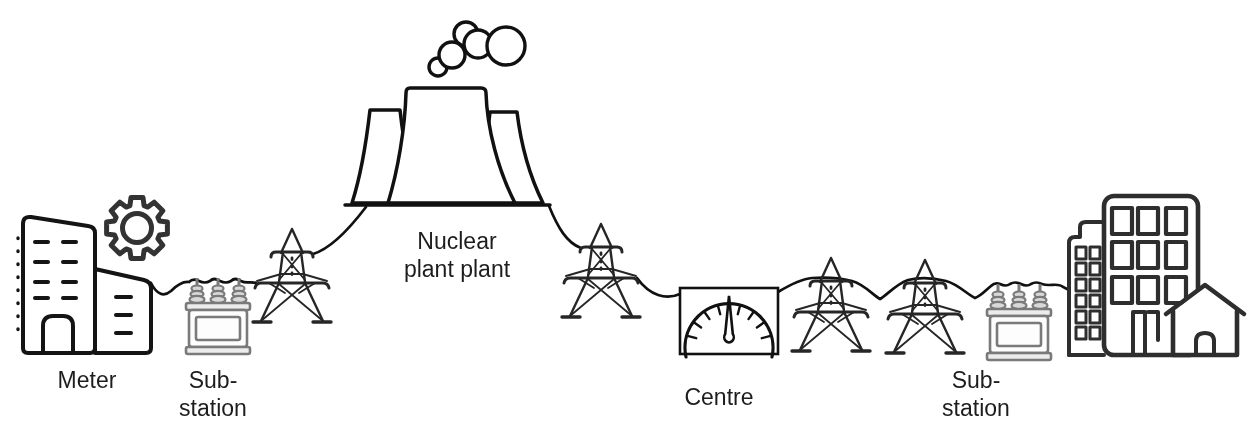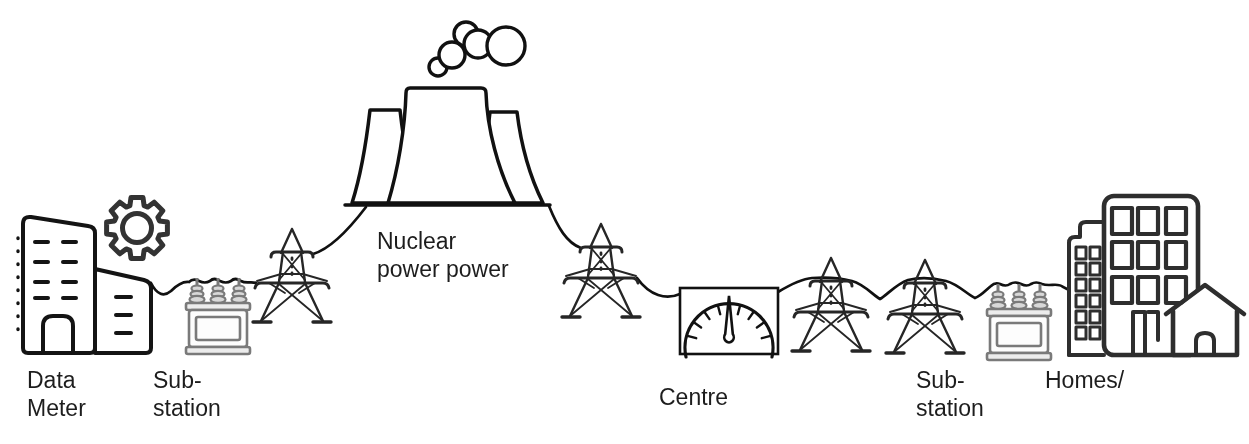--- a/index.html
+++ b/index.html
@@ -1,19 +1,19 @@
 <!DOCTYPE html>
 <html><head>
 <meta charset="utf-8">
 <style>
   html,body{margin:0;padding:0;background:#fff;}
   .stage{position:relative;width:1249px;height:444px;background:#fff;overflow:hidden;
          font-family:"Liberation Sans", sans-serif;}
   .stage svg{position:absolute;left:0;top:0;}
-  .label{position:absolute;font-size:23px;line-height:27.5px;
+  .label{position:absolute;text-align:center;font-size:23px;line-height:27.5px;
          color:#1d1d1d;letter-spacing:0px;}
   .label span{display:block;}
 </style>
 </head>
 <body>
 
 <div class="stage">
 
 <svg width="1249" height="444" viewBox="0 0 1249 444">
   <defs>
@@ -168,34 +168,32 @@
     <g>
       <path d="M1173,355 L1173,312 L1205,286 L1237,312 L1237,355 Z" fill="#fff" stroke="none"></path>
       <path d="M1166,314 L1205,285 L1244,314" stroke-width="4.6"></path>
       <path d="M1173,311 L1173,355 L1237,355 L1237,311" stroke-width="4.6"></path>
       <path d="M1196,355 L1196,341 Q1196,333 1205,333 Q1214,333 1214,341 L1214,355" stroke-width="4"></path>
     </g>
   </g>
 </svg>
 
   <div class="label" style="left:27px;top:367px;width:120px">
-    <span>Data</span>
     <span>Meter</span>
   </div>
   <div class="label" style="left:153px;top:367px;width:120px">
     <span>Sub-</span>
     <span>station</span>
   </div>
   <div class="label" style="left:377px;top:228px;width:160px">
     <span>Nuclear</span>
-    <span>power power</span>
+    <span>plant plant</span>
   </div>
   <div class="label" style="left:659px;top:384px;width:120px">
     <span>Centre</span>
   </div>
   <div class="label" style="left:916px;top:367px;width:120px">
     <span>Sub-</span>
     <span>station</span>
   </div>
   <div class="label" style="left:1045px;top:367px;width:122px">
-    <span>Homes/</span>
   </div>
 </div>
 
 </body></html>

